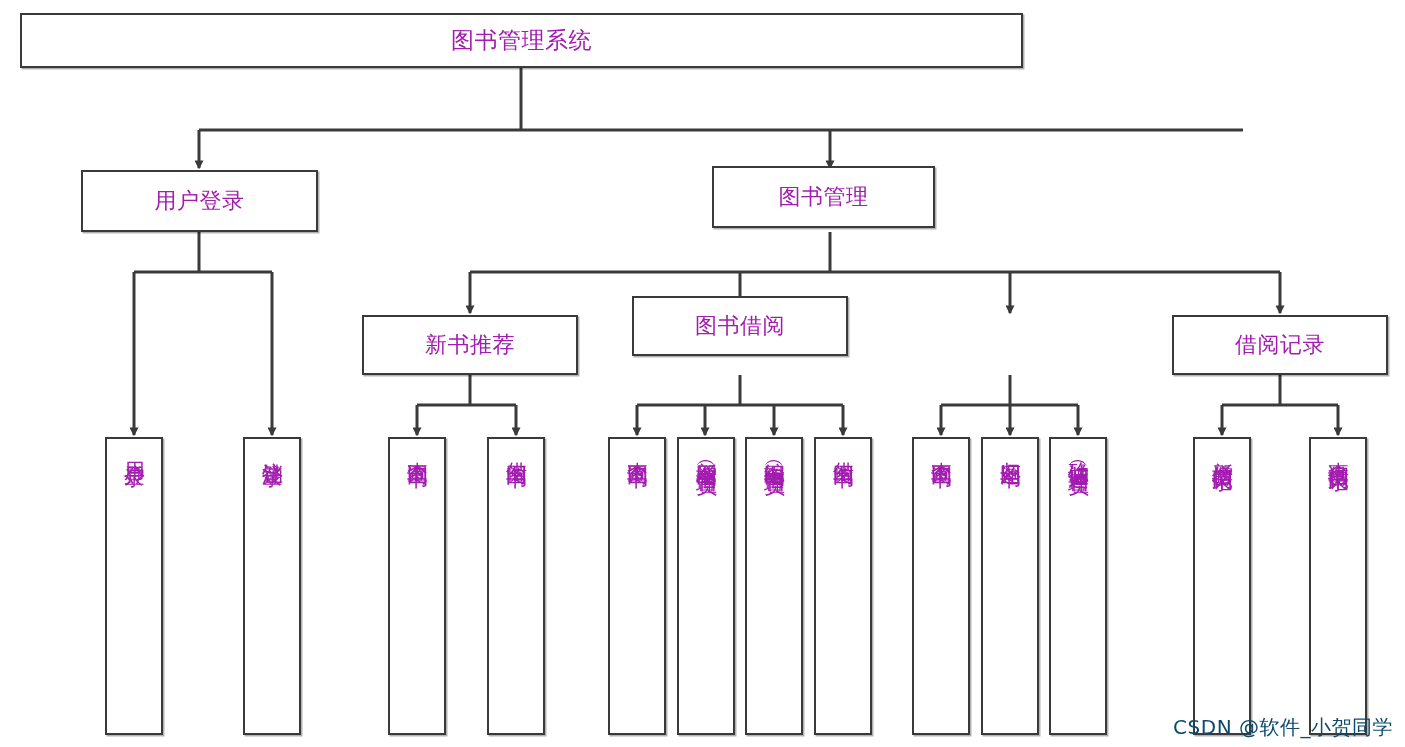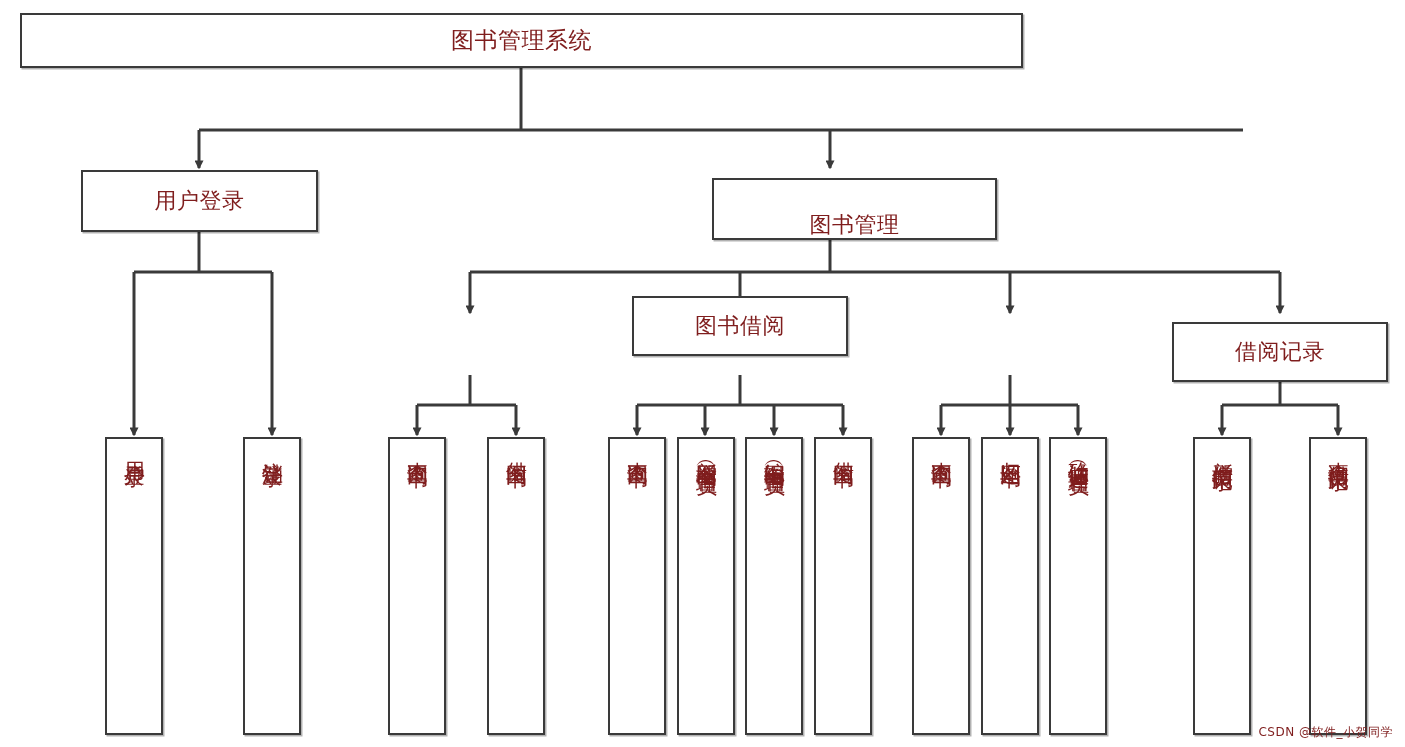--- a/index.html
+++ b/index.html
@@ -34,21 +34,21 @@
     display: flex;
     align-items: center;
     justify-content: center;
     color: #1a1a1a;
   }
   .node-label {
     display: block;
     text-align: center;
     line-height: 1.18;
     letter-spacing: 0.5px;
-    color: #7f1d1d;
+    color: #a21caf;
     white-space: nowrap;
   }
   
   .node.horiz .node-label {
     font-size: 22px;
   }
   .node.root .node-label {
     font-size: 23px;
   }
   
@@ -62,22 +62,22 @@
     text-orientation: upright;
     font-size: 21px;
     line-height: 1.0;
     letter-spacing: 2px;
     white-space: nowrap;
   }
   .watermark {
     position: absolute;
     right: 12px;
     bottom: 6px;
-    font-size: 12px;
-    color: #7f1d1d;
+    font-size: 20px;
+    color: #0c4a6e;
     letter-spacing: 0.5px;
     user-select: none;
     white-space: nowrap;
   }
 </style>
 </head>
 <body>
 
 <div id="diagram-root">
 
@@ -132,28 +132,31 @@
     </g>
   </svg>
 
   <div class="node horiz root" style="left:20px; top:13px; width:1003px; height:55px;">
     <span class="node-label">图书管理系统</span>
   </div>
 
   <div class="node horiz" style="left:81px; top:170px; width:237px; height:62px;">
     <span class="node-label">用户登录</span>
   </div>
-  <div class="node horiz" style="left:712px; top:178px; width:285px; height:62px;align-items:flex-end;">
+  <div class="node horiz" style="left:712px; top:166px; width:223px; height:62px;">
     <span class="node-label">图书管理</span>
   </div>
 
+  <div class="node horiz" style="left:362px; top:315px; width:216px; height:60px;">
+    <span class="node-label">新书推荐</span>
+  </div>
   <div class="node horiz" style="left:632px; top:296px; width:216px; height:60px;">
     <span class="node-label">图书借阅</span>
   </div>
-  <div class="node horiz" style="left:1172px; top:322px; width:216px; height:60px;">
+  <div class="node horiz" style="left:1172px; top:315px; width:216px; height:60px;">
     <span class="node-label">借阅记录</span>
   </div>
 
   <div class="node vert" style="left:105px; top:437px; width:58px; height:298px;">
     <span class="node-label">用户登录</span>
   </div>
   <div class="node vert" style="left:243px; top:437px; width:58px; height:298px;">
     <span class="node-label">注销登录</span>
   </div>
 

